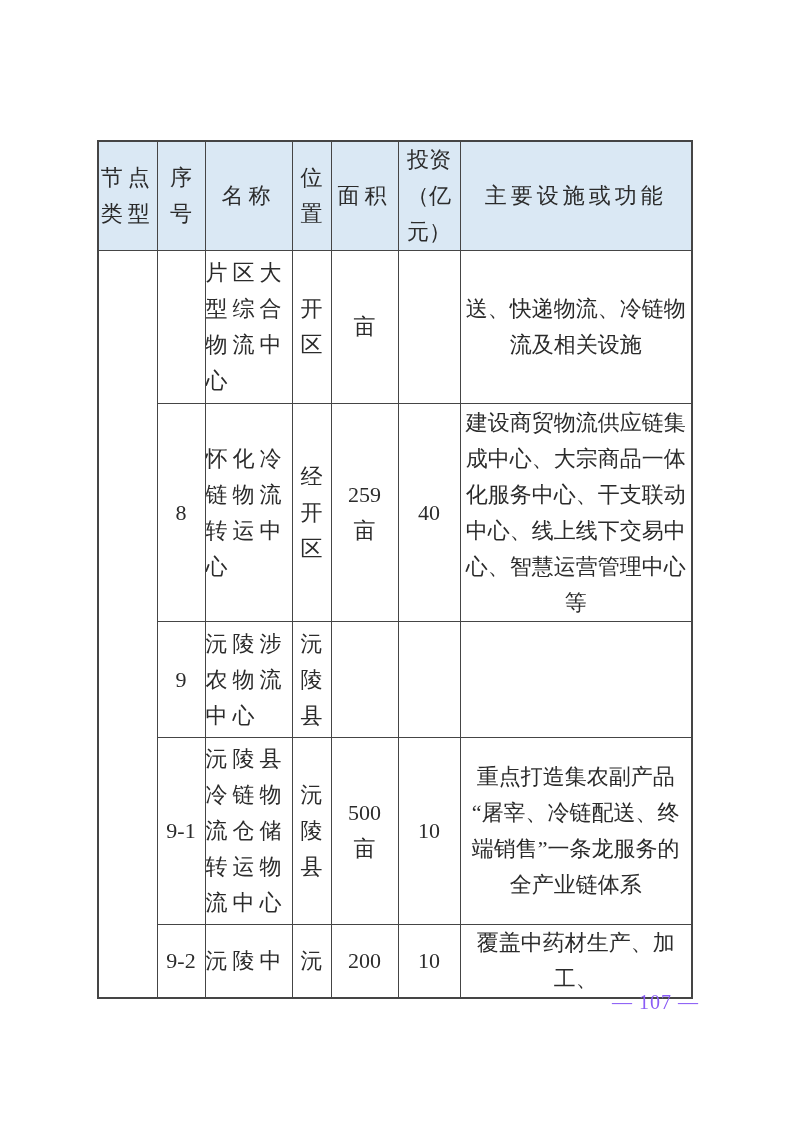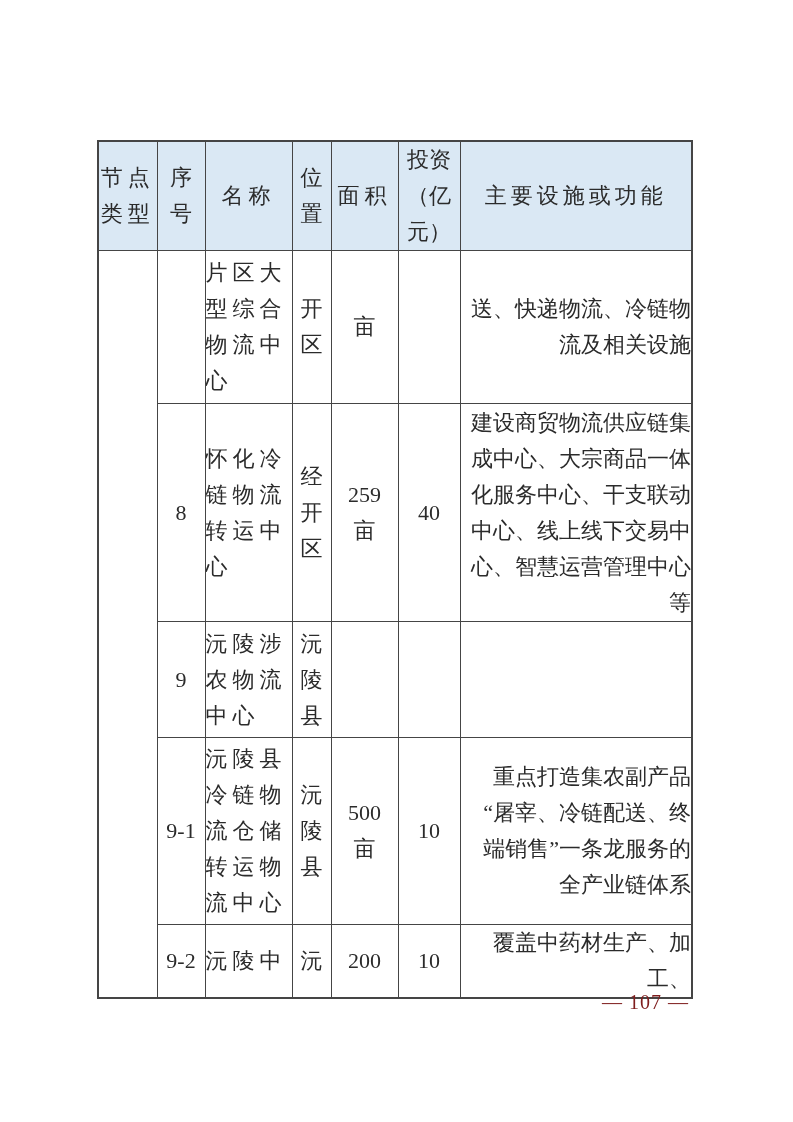--- a/index.html
+++ b/index.html
@@ -51,37 +51,37 @@
   }
   td.name-cell {
     text-align: left;
     letter-spacing: 5px;
     padding: 0 2px 0 6px;
   }
   td.ctr {
     text-align: center;
   }
   td.fac-cell {
-    text-align: right;
+    text-align: center;
     padding: 0 8px 0 10px;
   }
   tr.row-h { height: 96px; }
   tr.row-a { height: 153px; margin-top: 6px; }
   tr.row-8 { height: 218px; }
   tr.row-9 { height: 116px; }
   tr.row-91 { height: 187px; }
   tr.row-92 { height: 36px; }
   td.vtop { vertical-align: top; }
   .page-number {
     position: absolute;
     top: 991px;
-    right: 104px;
+    right: 94px;
     font-size: 20px;
     letter-spacing: 1px;
-    color: #7f1d1d;
+    color: #8b5cf6;
   }
 </style>
 </head>
 <body>
 
 <div class="page">
 
   <table class="doc-table">
     <colgroup>
       <col style="width:59px">

